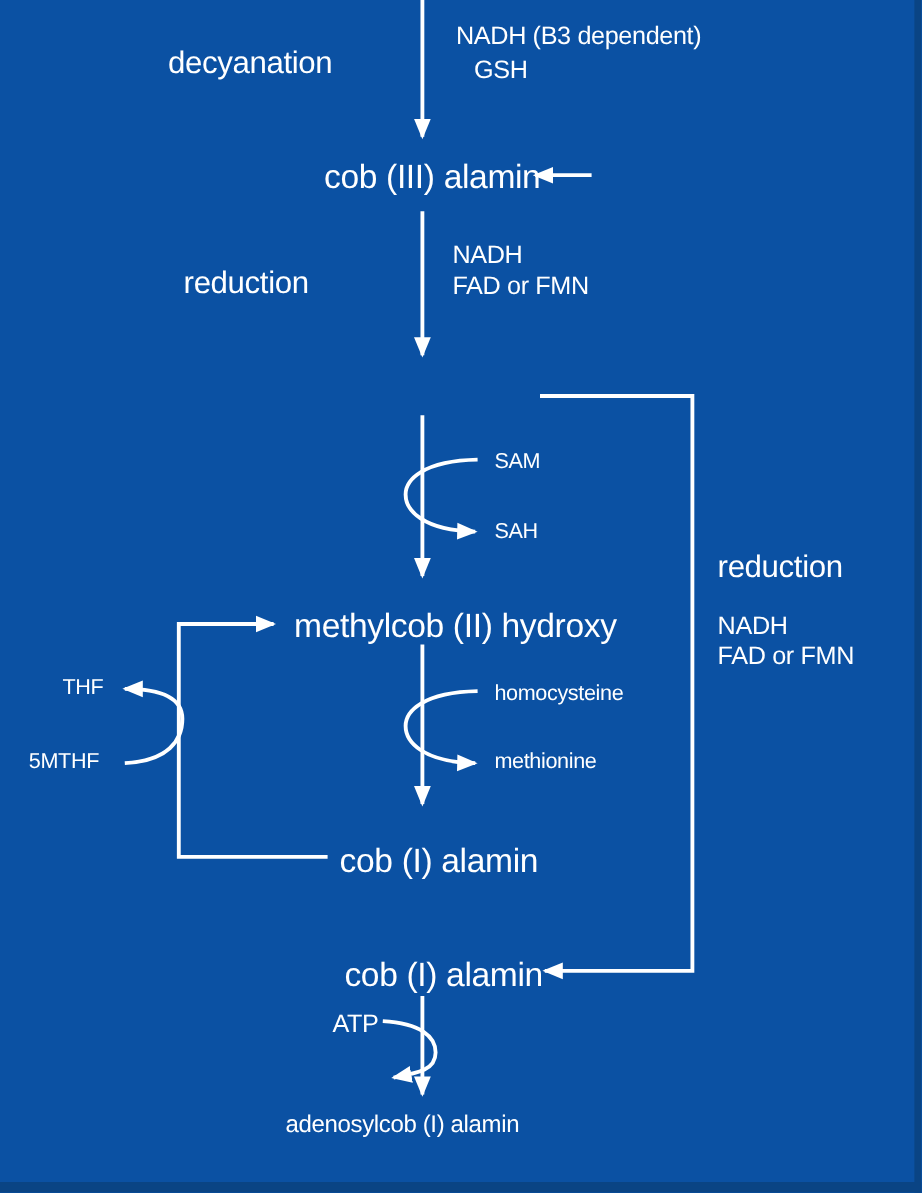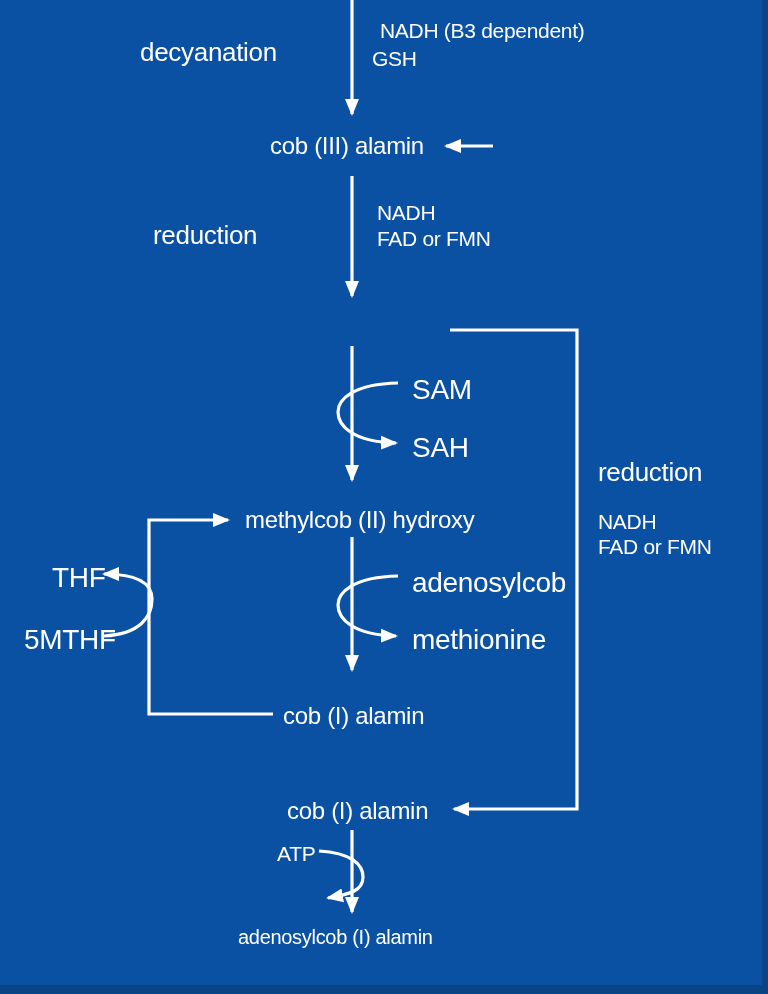--- a/index.html
+++ b/index.html
@@ -3,25 +3,25 @@
 <meta charset="utf-8">
 <style>
   html,body{margin:0;padding:0;background:#0B51A3;}
   .canvas{
     position:relative;width:768px;height:994px;overflow:hidden;
     background:#0B51A3;color:#fff;
     font-family:Liberation Sans, sans-serif;
   }
   .arrow-layer{position:absolute;left:0;top:0;width:768px;height:994px;}
   .lbl{position:absolute;white-space:nowrap;line-height:1.05;letter-spacing:-0.3px;color:#fff;}
-  .node{font-size:24px;}
+  .node{font-size:28px;}
   .big{font-size:20px;}
   .process{font-size:26px;}
   .cof{font-size:21px;}
-  .met{font-size:28px;}
+  .met{font-size:18px;}
   .edge-right{position:absolute;top:0;right:0;width:6px;height:100%;background:#0A4484;}
   .edge-bottom{position:absolute;left:0;bottom:0;width:100%;height:9px;background:#0A4484;}
 </style>
 </head>
 <body>
 
 <div class="canvas" style="background: rgb(11, 81, 163);">
 
   <svg class="arrow-layer" viewBox="0 0 768 994" xmlns="http://www.w3.org/2000/svg">
     <defs>
@@ -43,37 +43,37 @@
       <path d="M352,830 L352,912" marker-end="url(#ah)"></path>
       <path d="M319,851 C351,853 363,864 363,877 C363,891 350,894 328,898" marker-end="url(#ah)"></path>
     </g>
   </svg>
 
   <div class="lbl process" style="left:140px;top:39px">decyanation</div>
   <div class="lbl process" style="left:153px;top:222px">reduction</div>
   <div class="lbl process" style="left:598px;top:459px">reduction</div>
 
   <div class="lbl cof" style="left:380px;top:20px">NADH (B3 dependent)</div>
-  <div class="lbl cof" style="left:372px;top:48px">GSH</div>
+  <div class="lbl cof" style="left:395px;top:48px">GSH</div>
 
   <div class="lbl cof" style="left:377px;top:202px">NADH</div>
   <div class="lbl cof" style="left:377px;top:228px">FAD or FMN</div>
 
   <div class="lbl cof" style="left:598px;top:511px">NADH</div>
   <div class="lbl cof" style="left:598px;top:536px">FAD or FMN</div>
 
   <div class="lbl node" style="left:270px;top:133px">cob (III) alamin</div>
   <div class="lbl node" style="left:245px;top:507px">methylcob (II) hydroxy</div>
   <div class="lbl node" style="left:283px;top:703px">cob (I) alamin</div>
   <div class="lbl node" style="left:287px;top:798px">cob (I) alamin</div>
   <div class="lbl big" style="left:238px;top:927px">adenosylcob (I) alamin</div>
 
   <div class="lbl met" style="left:412px;top:375px">SAM</div>
   <div class="lbl met" style="left:412px;top:433px">SAH</div>
-  <div class="lbl met" style="left:412px;top:568px">adenosylcob</div>
+  <div class="lbl met" style="left:412px;top:568px">homocysteine</div>
   <div class="lbl met" style="left:412px;top:625px">methionine</div>
   <div class="lbl met" style="left:52px;top:563px">THF</div>
   <div class="lbl met" style="left:24px;top:625px">5MTHF</div>
   <div class="lbl cof" style="left:277px;top:843px">ATP</div>
 
   <div class="edge-right"></div>
   <div class="edge-bottom"></div>
 </div>
 
 </body></html>

